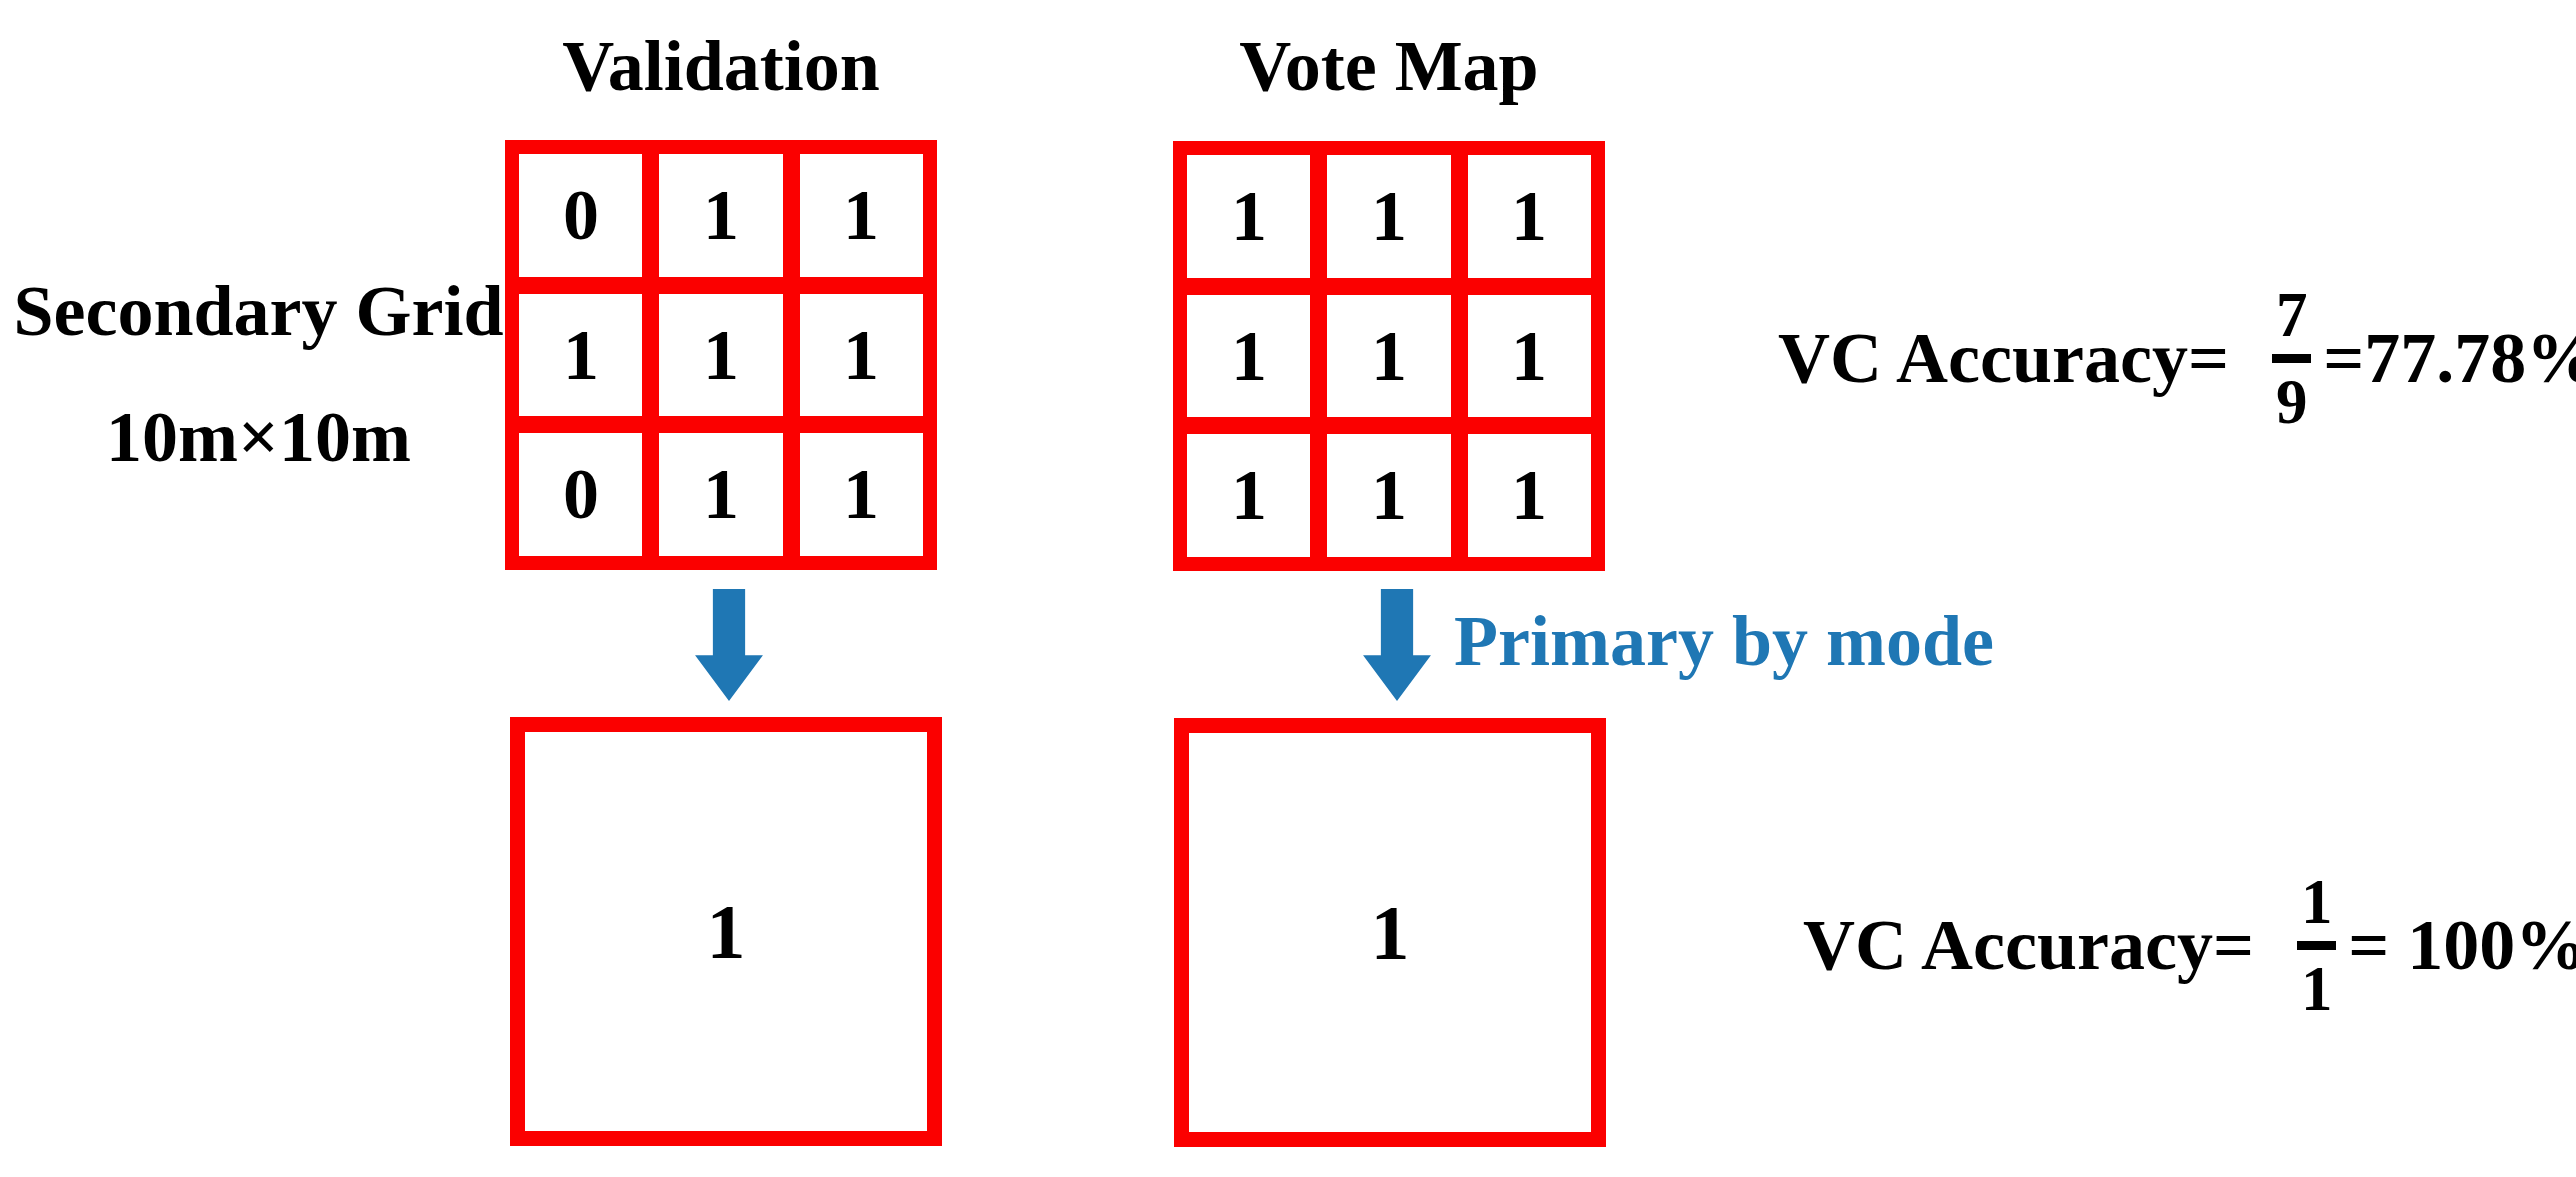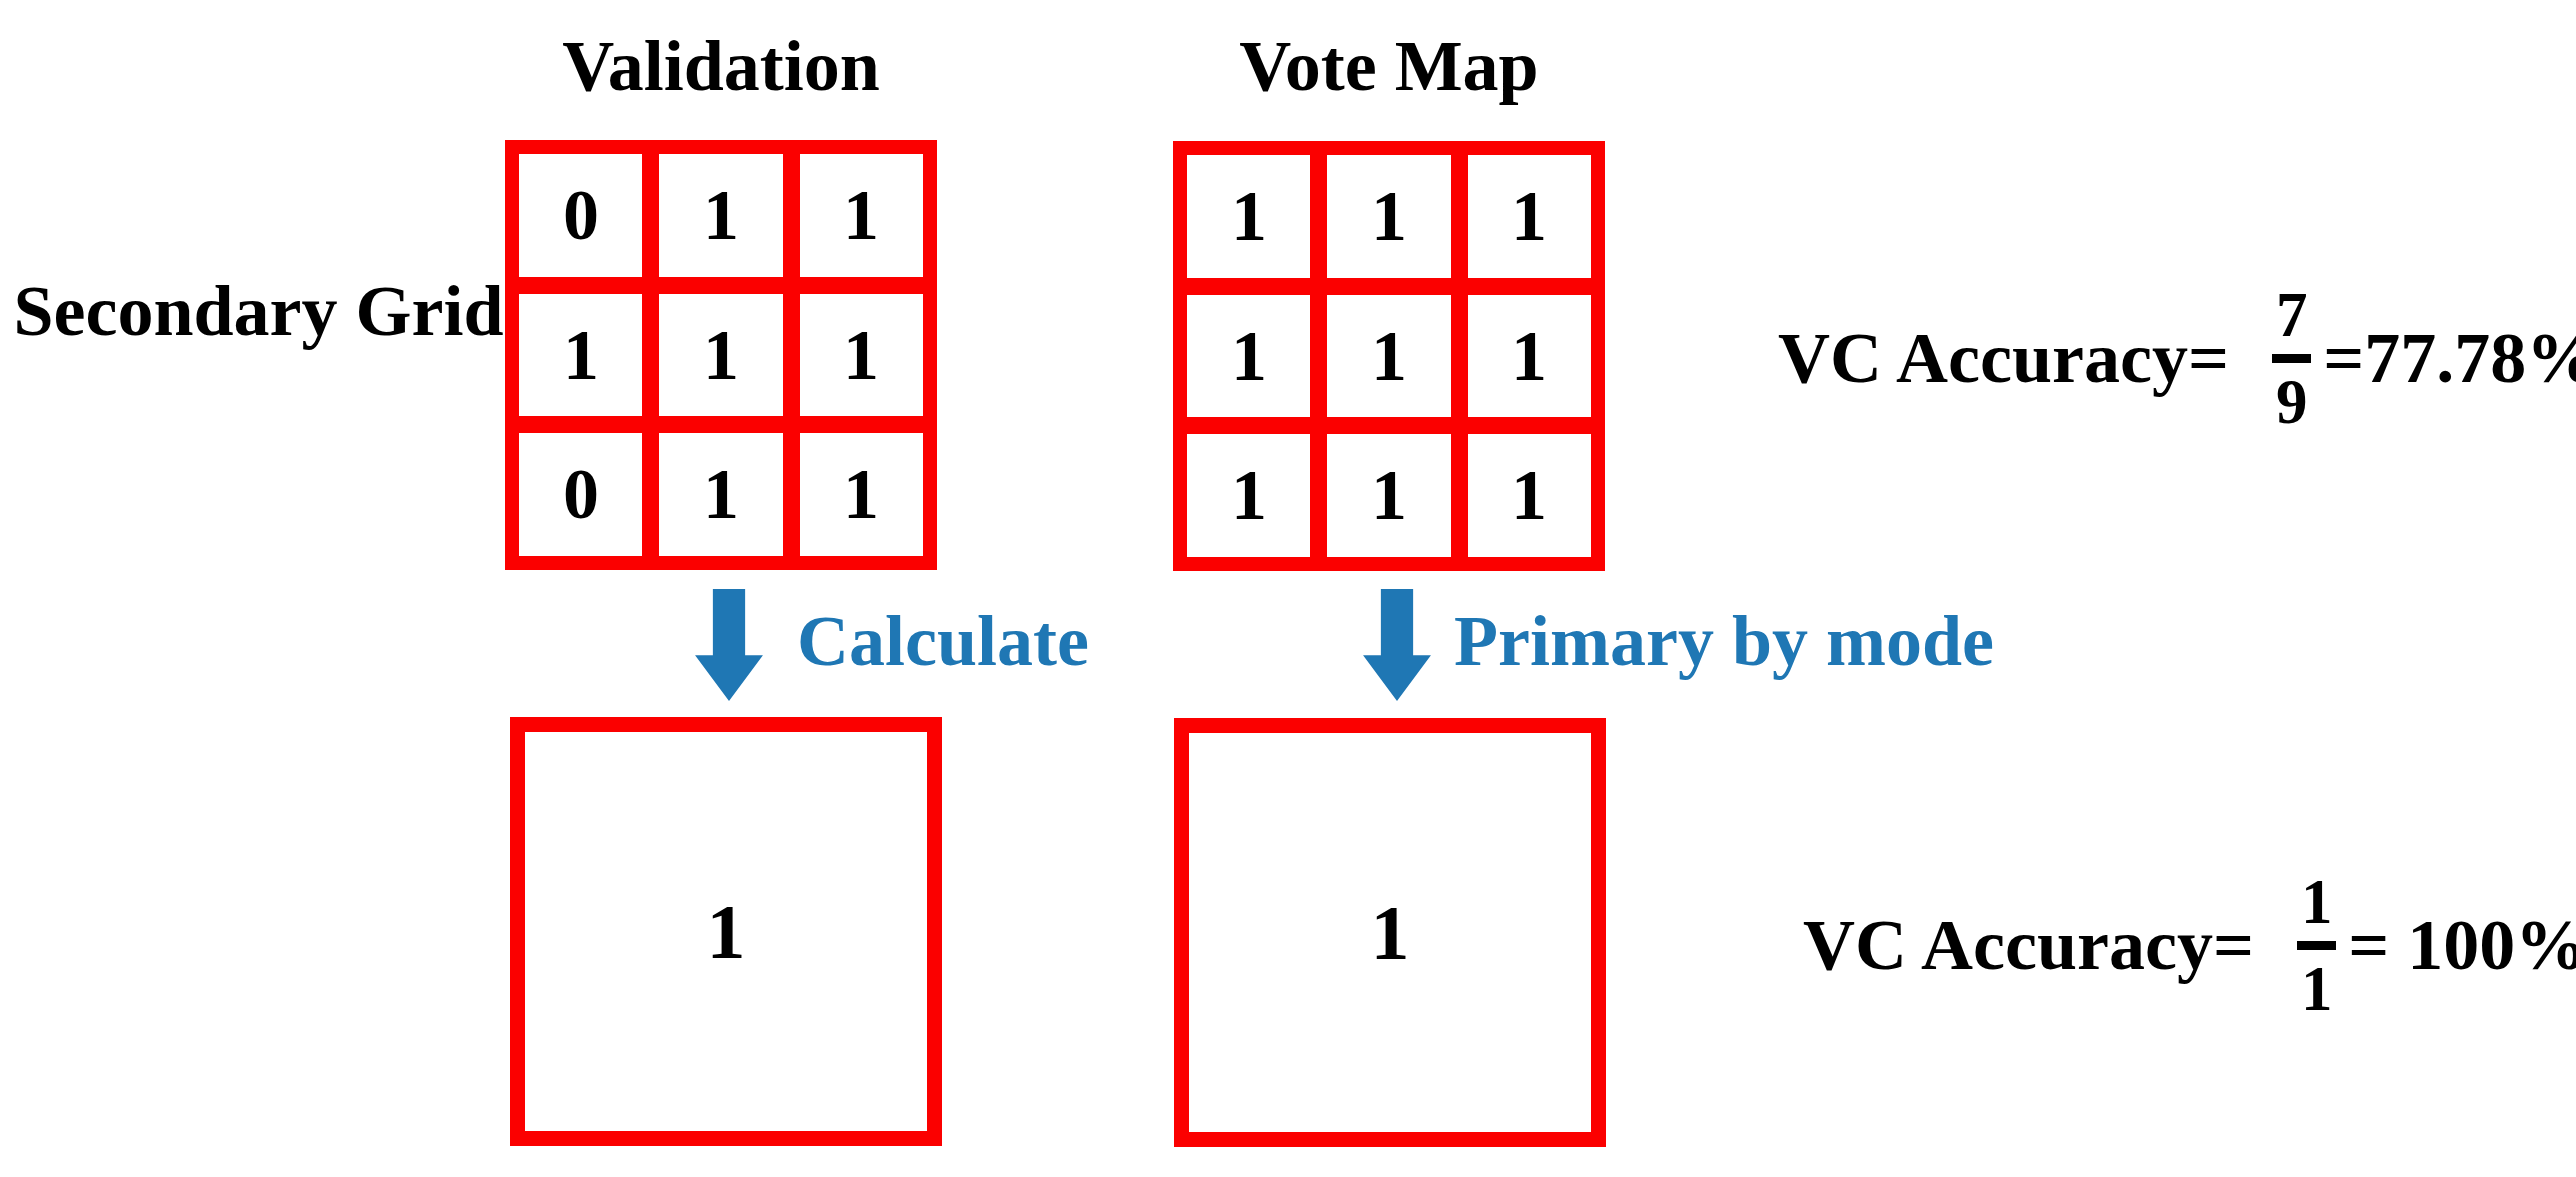--- a/index.html
+++ b/index.html
@@ -135,20 +135,21 @@
 </style>
 </head>
 <body>
 
 <div class="canvas">
 
   <div class="grid-title title-votemap">Vote Map</div>
   <div class="grid-title title-validation">Validation</div>
 
   <div class="side-label lbl-sec1">Secondary Grid</div>
+  <div class="side-label lbl-sec2">10m×10m</div>
 
   <div class="grid33 grid-validation">
     <div class="cell">0</div>
     <div class="cell">1</div>
     <div class="cell">1</div>
     <div class="cell">1</div>
     <div class="cell">1</div>
     <div class="cell">1</div>
     <div class="cell">0</div>
     <div class="cell">1</div>
@@ -171,21 +172,20 @@
     <svg viewBox="0 0 80 132" xmlns="http://www.w3.org/2000/svg">
       <polygon points="21,0 59,0 59,78 80,78 40,132 0,78 21,78" fill="currentColor"></polygon>
     </svg>
   </div>
   <div class="flow-arrow arrow-right">
     <svg viewBox="0 0 80 132" xmlns="http://www.w3.org/2000/svg">
       <polygon points="21,0 59,0 59,78 80,78 40,132 0,78 21,78" fill="currentColor"></polygon>
     </svg>
   </div>
 
-  <div class="arrow-label label-calculate">Calculate</div>
   <div class="arrow-label label-resample">Primary by mode</div>
 
   <div class="primary-square square-validation">
     <span>1</span>
   </div>
   <div class="primary-square square-votemap">
     <span>1</span>
   </div>
 
   <div class="formula formula-secondary">

